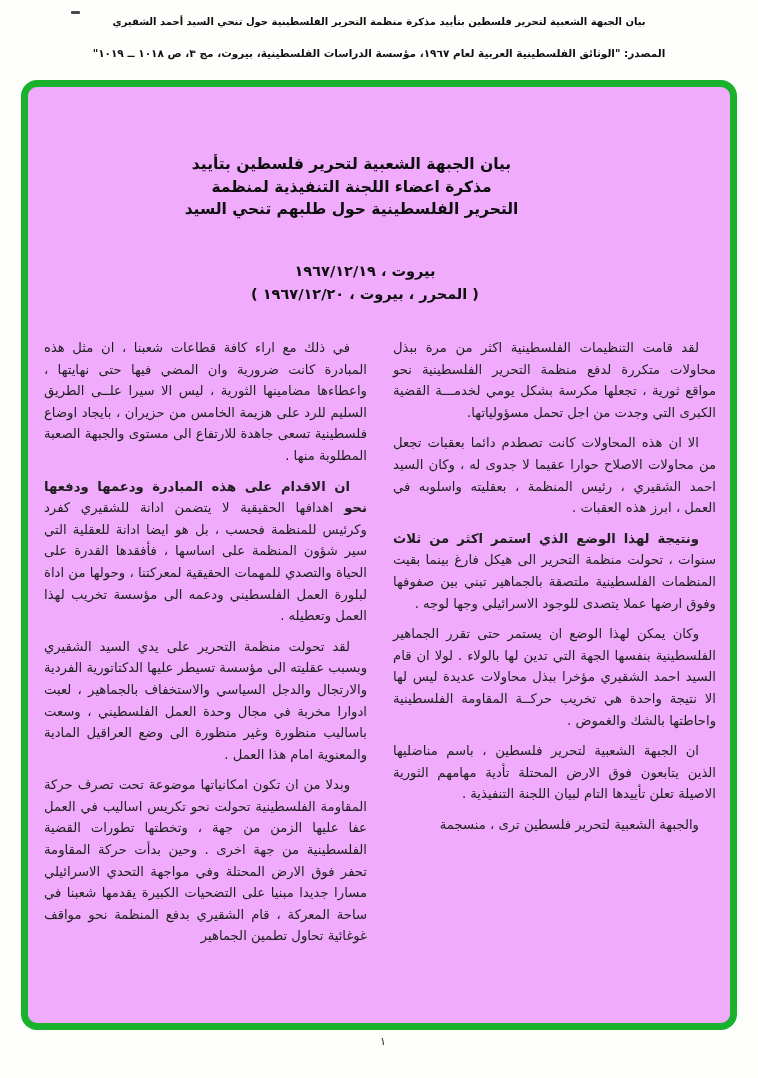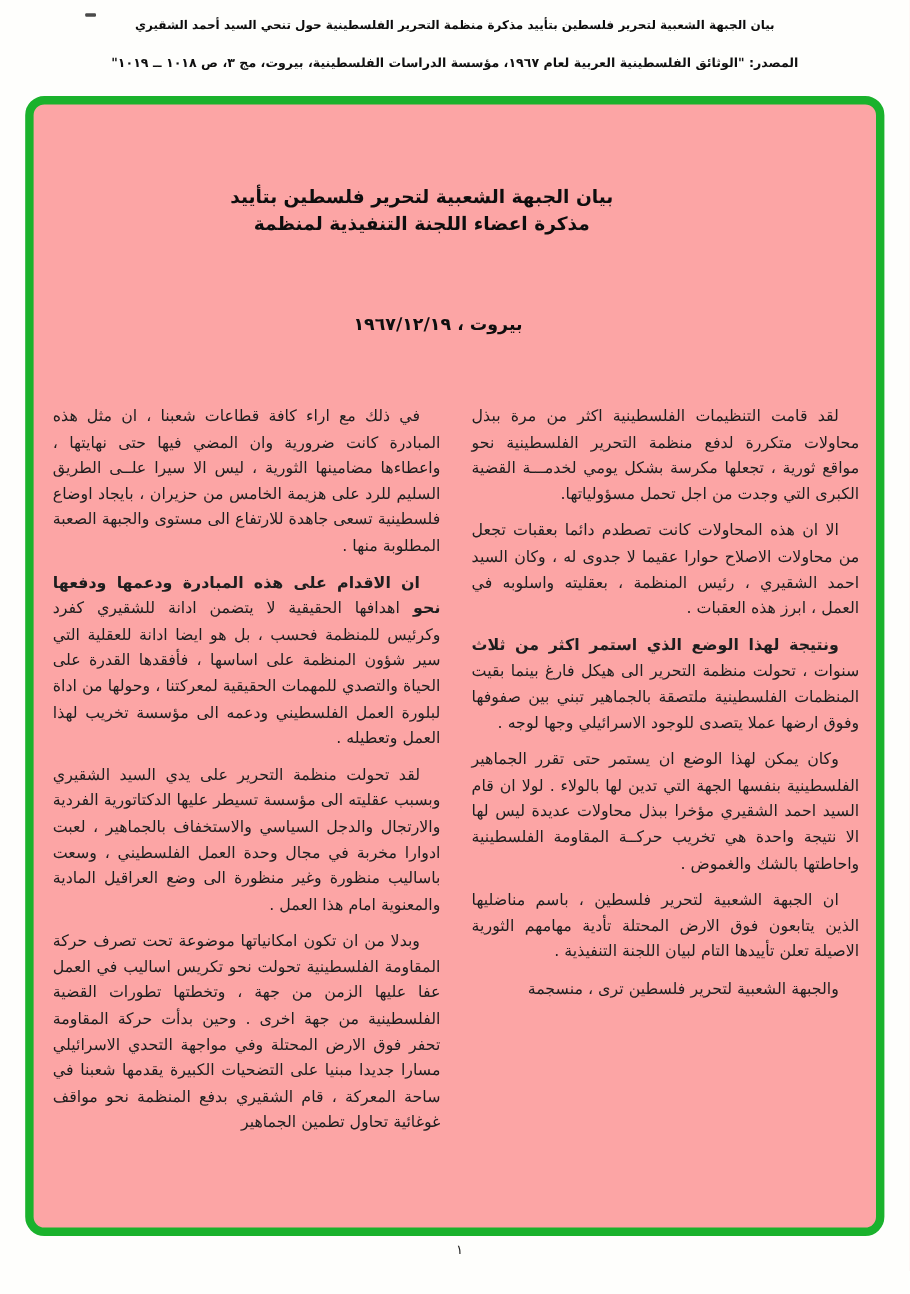--- a/index.html
+++ b/index.html
@@ -41,21 +41,21 @@
     background: #4a4a4a;
     border-radius: 1px;
   }
   .doc-frame {
     position: absolute;
     top: 80px; left: 21px;
     width: 716px; height: 950px;
     box-sizing: border-box;
     border: 7px solid var(--frame-green);
     border-radius: 16px;
-    background: #fca5a5;
+    background: #f0abfc;
   }
   .doc-title {
     position: absolute;
     top: 66px; left: 0; right: 55px;
     text-align: center;
     font-weight: 700;
     font-size: 15.5px;
     line-height: 22.5px;
     color: #0e0e0e;
   }
@@ -106,27 +106,29 @@
   <div class="artifact-dash"></div>
 
   <div class="doc-frame">
 
     <div class="doc-title">
 
         <div class="title-line">بيان الجبهة الشعبية لتحرير فلسطين بتأييد</div>
 
         <div class="title-line">مذكرة اعضاء اللجنة التنفيذية لمنظمة</div>
 
+        <div class="title-line">التحرير الفلسطينية حول طلبهم تنحي السيد</div>
 
       </div>
 
     <div class="doc-dates">
 
         <div class="date-line">بيروت ، ١٩٦٧/١٢/١٩</div>
 
+        <div class="date-line">( المحرر ، بيروت ، ١٩٦٧/١٢/٢٠ )</div>
       </div>
 
     <div class="doc-body-col col-right">
 
         <p class="doc-par"><span>لقد قامت التنظيمات الفلسطينية اكثر من مرة ببذل محاولات متكررة لدفع منظمة التحرير الفلسطينية نحو مواقع ثورية ، تجعلها مكرسة بشكل يومي لخدمـــة القضية الكبرى التي وجدت من اجل تحمل مسؤولياتها.</span></p>
 
         <p class="doc-par"><span>الا ان هذه المحاولات كانت تصطدم دائما بعقبات تجعل من محاولات الاصلاح حوارا عقيما لا جدوى له ، وكان السيد احمد الشقيري ، رئيس المنظمة ، بعقليته واسلوبه في العمل ، ابرز هذه العقبات .</span></p>
 
         <p class="doc-par"><span class="seg-bold">ونتيجة لهذا الوضع الذي استمر اكثر من ثلاث </span><span>سنوات ، تحولت منظمة التحرير الى هيكل فارغ بينما بقيت المنظمات الفلسطينية ملتصقة بالجماهير تبني بين صفوفها وفوق ارضها عملا يتصدى للوجود الاسرائيلي وجها لوجه .</span></p>
 

